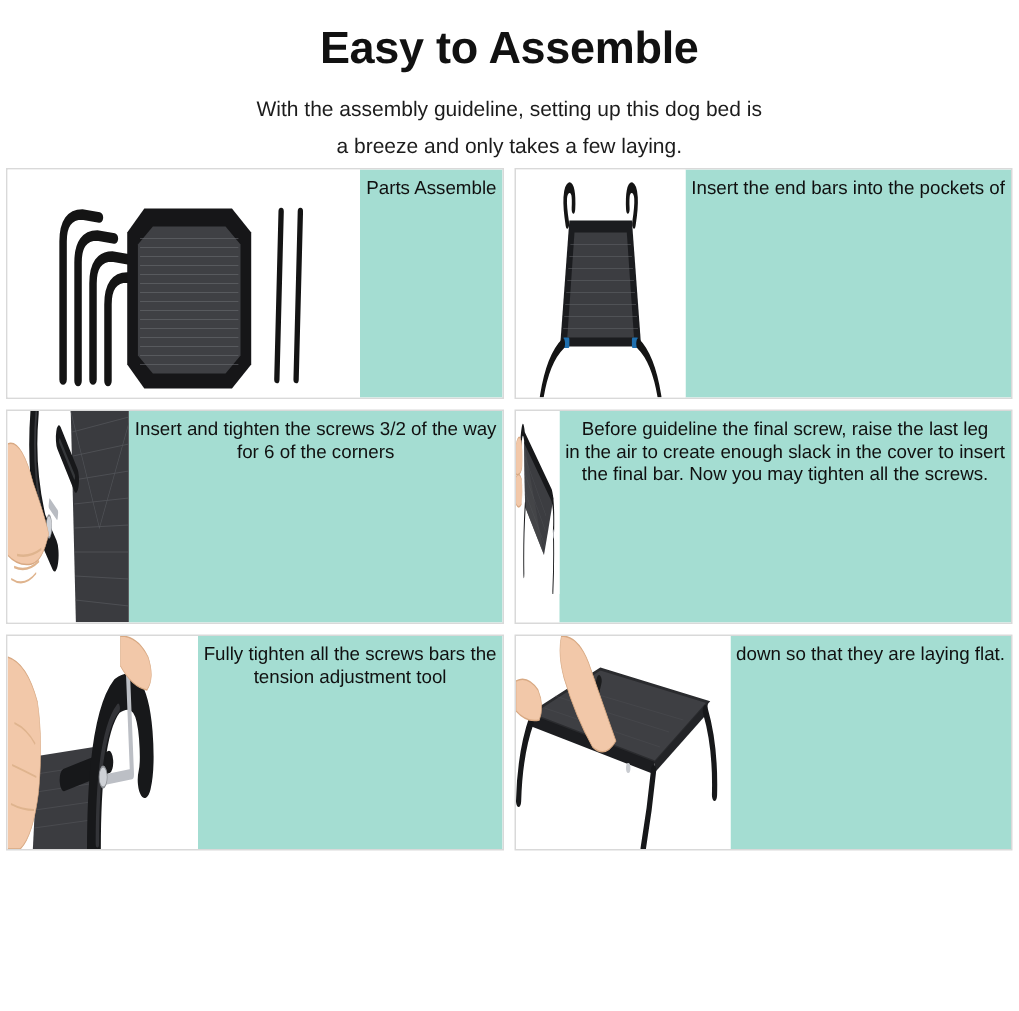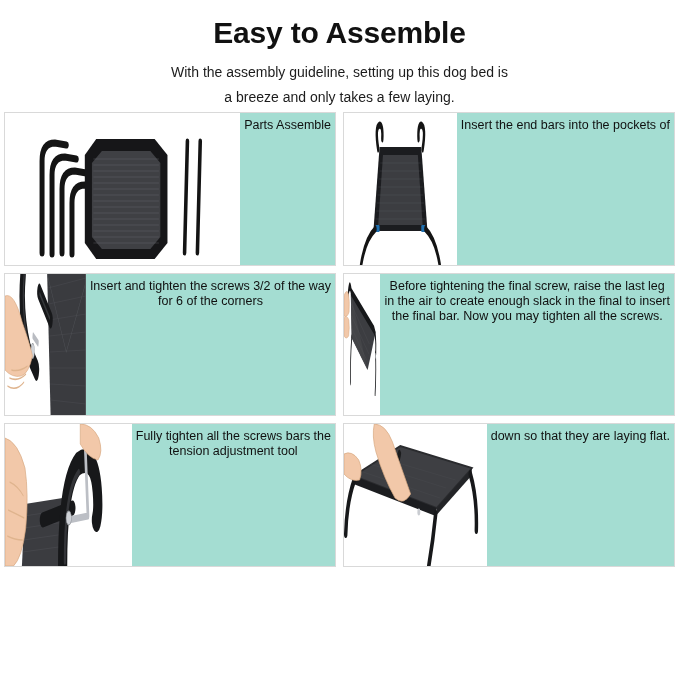--- a/index.html
+++ b/index.html
@@ -214,22 +214,22 @@
 
             <g fill="none" stroke="#17181a" stroke-width="7" stroke-linecap="round">
               <path d="M70 64 Q56 84 60 108"></path>
               <path d="M286 80 Q292 100 282 120"></path>
             </g>
             <circle cx="287" cy="82" r="3.2" fill="#c9ccd1"></circle>
           </svg>
         </div>
       </div>
       <div class="caption">
-        <div>Before tightening the final screw, raise the last leg</div>
-        <div>in the air to create enough slack in the final to insert</div>
+        <div>Before guideline the final screw, raise the last leg</div>
+        <div>in the air to create enough slack in the cover to insert</div>
         <div>the final bar. Now you may tighten all the screws.</div>
       </div>
     </div>
 
     <div class="panel r3">
       <div class="photo">
         <div class="art">
           <svg viewBox="0 0 330 142" preserveAspectRatio="none">
             <rect width="330" height="142" fill="#ffffff"></rect>
 

